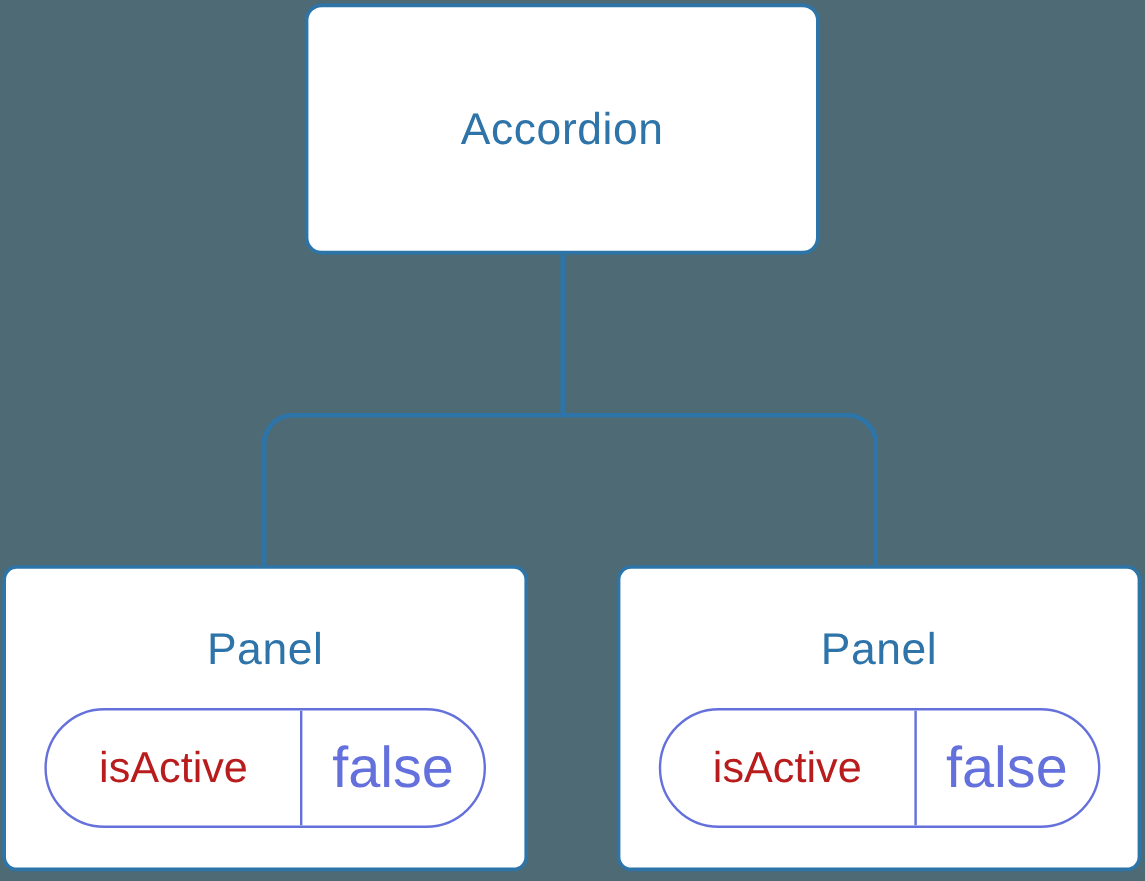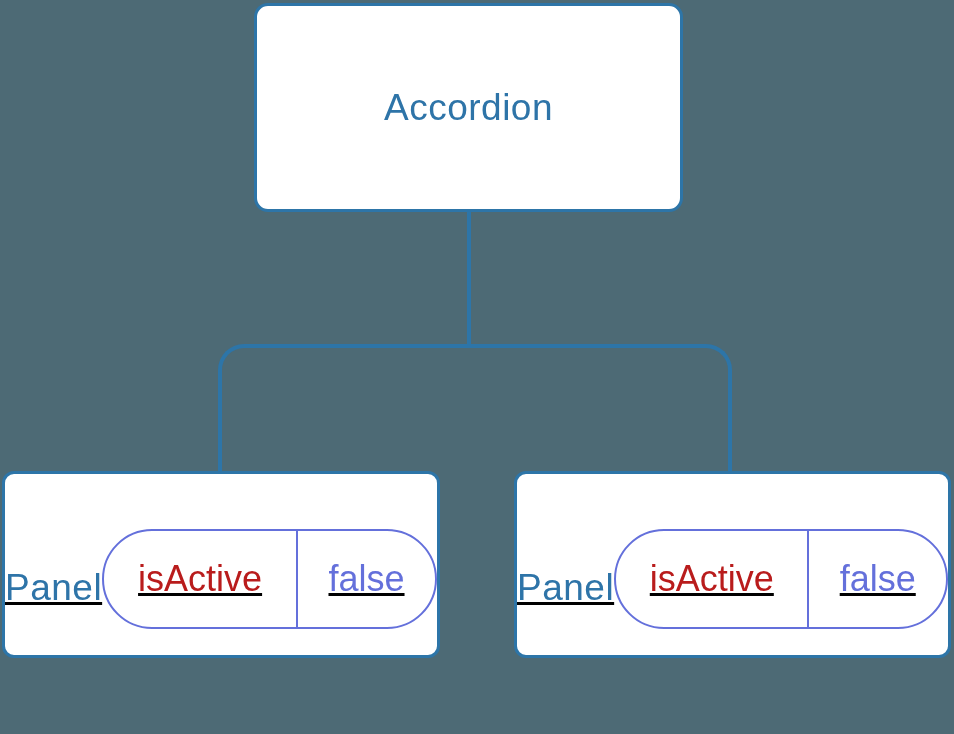--- a/index.html
+++ b/index.html
@@ -60,26 +60,25 @@
     box-sizing: border-box;
     border: 4px solid #2D75A8;
     border-bottom: none;
     border-radius: 26px 26px 0 0;
   }
   
   .node-child {
     left: 2px;
     top: 471px;
     width: 438px;
-    height: 187px;
+    height: 255px;
     border-radius: 12px;
     display: flex;
-    flex-direction: row;
+    flex-direction: column;
     align-items: center;
-    text-decoration: underline;
   }
   .node-child.right {
     left: 514px;
     width: 437px;
   }
   .child-title {
     margin-top: 46px;
     line-height: 42px;
     color: #2E74A8;
     font-size: 37px;
@@ -107,21 +106,21 @@
     border-right: 2px solid #6470DB;
     color: #b91c1c;
     font-size: 36px;
   }
   .state-value {
     flex: 1 1 auto;
     display: flex;
     align-items: center;
     justify-content: center;
     color: #6470DB;
-    font-size: 36px;
+    font-size: 48px;
   }
 </style>
 </head>
 <body>
 
 <div class="stage">
 
   <div class="node node-root">
     <span class="node-label">Accordion</span>
   </div>

